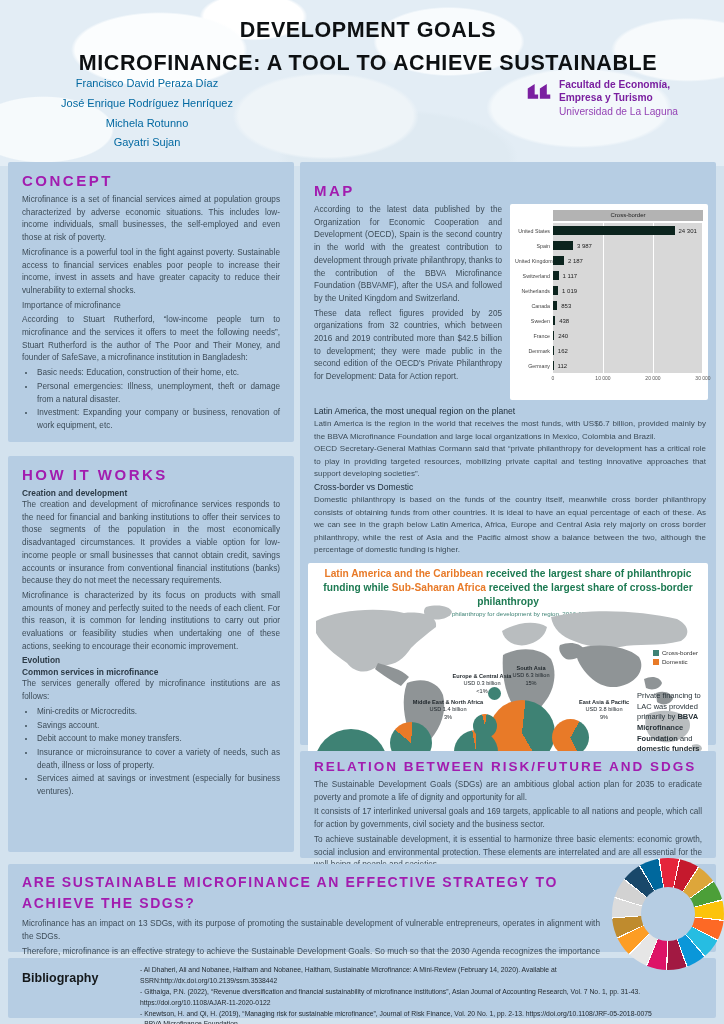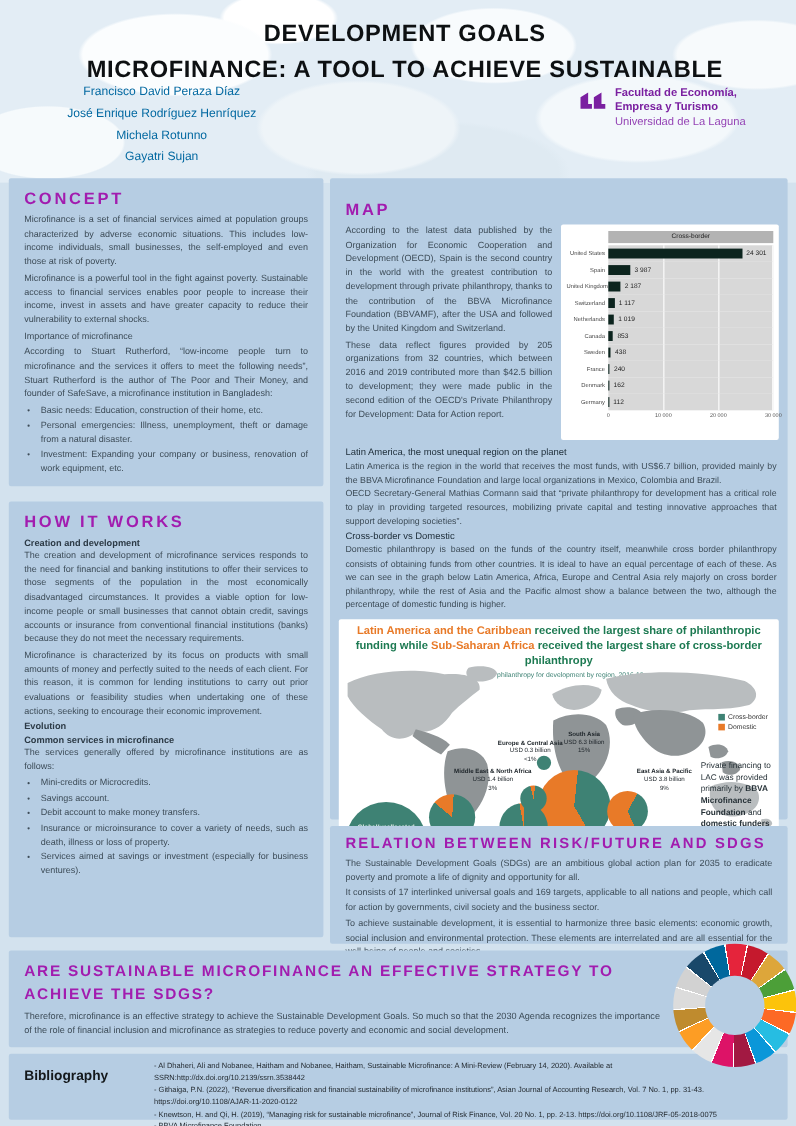--- a/index.html
+++ b/index.html
@@ -329,20 +329,21 @@
     <div>
         <p class="body">The Sustainable Development Goals (SDGs) are an ambitious global action plan for 2035 to eradicate poverty and promote a life of dignity and opportunity for all.</p>
         <p class="body">It consists of 17 interlinked universal goals and 169 targets, applicable to all nations and people, which call for action by governments, civil society and the business sector.</p>
         <p class="body">To achieve sustainable development, it is essential to harmonize three basic elements: economic growth, social inclusion and environmental protection. These elements are interrelated and are all essential for the well-being of people and societies.</p>
       </div>
   </section>
 
   <section class="panel" id="p-strategy">
     <h2>ARE SUSTAINABLE MICROFINANCE AN EFFECTIVE STRATEGY TO ACHIEVE THE SDGS?</h2>
     <div>
+        <p class="body">Microfinance has an impact on 13 SDGs, with its purpose of promoting the sustainable development of vulnerable entrepreneurs, operates in alignment with the SDGs.</p>
         <p class="body">Therefore, microfinance is an effective strategy to achieve the Sustainable Development Goals. So much so that the 2030 Agenda recognizes the importance of the role of financial inclusion and microfinance as strategies to reduce poverty and economic and social development.</p>
       </div>
   </section>
 
   <section class="panel" id="p-bib">
     <div class="bib-label">Bibliography</div>
     <div class="bib-items">
         <p>- Al Dhaheri, Ali and Nobanee, Haitham and Nobanee, Haitham, Sustainable Microfinance: A Mini-Review (February 14, 2020). Available at SSRN:http://dx.doi.org/10.2139/ssrn.3538442</p>
         <p>- Githaiga, P.N. (2022), “Revenue diversification and financial sustainability of microfinance institutions”, Asian Journal of Accounting Research, Vol. 7 No. 1, pp. 31-43. https://doi.org/10.1108/AJAR-11-2020-0122</p>
         <p>- Knewtson, H. and Qi, H. (2019), “Managing risk for sustainable microfinance”, Journal of Risk Finance, Vol. 20 No. 1, pp. 2-13. https://doi.org/10.1108/JRF-05-2018-0075</p>

